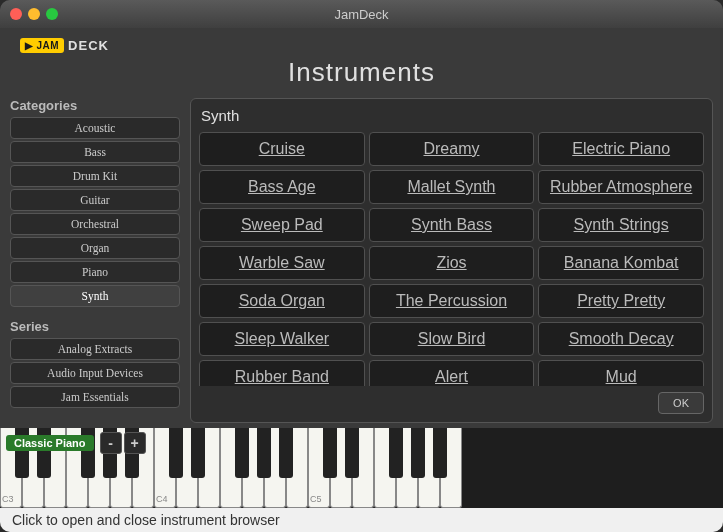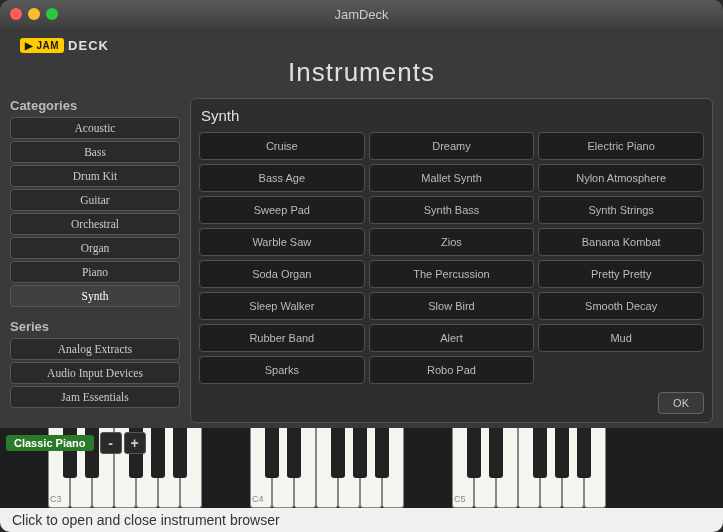--- a/index.html
+++ b/index.html
@@ -159,23 +159,24 @@
       align-content: start;
     }
 
     .instrument-btn {
       background: #1e1e1e;
       border: 1px solid #505050;
       border-radius: 4px;
       padding: 7px 6px;
       text-align: center;
       cursor: pointer;
-      font-size: 11px;
+      font-size: 16px;
       color: #bbb;
       transition: background 0.1s;
+      text-decoration: underline;
     }
 
     
     .panel-footer {
       display: flex;
       justify-content: flex-end;
       padding-top: 6px;
     }
 
     .ok-btn {
@@ -243,21 +244,20 @@
       right: 0;
       height: 80px;
       display: flex;
       overflow: hidden;
     }
 
     .octave {
       display: flex;
       position: relative;
       flex-shrink: 0;
-      margin-left: 48px;
     }
 
     .white-key {
       width: 22px;
       height: 80px;
       background: #f5f5f0;
       border: 1px solid #888;
       border-top: none;
       border-radius: 0 0 3px 3px;
       cursor: pointer;
@@ -376,21 +376,21 @@
       </div>
 
       <div class="instrument-panel">
         <div class="instrument-panel-title">Synth</div>
         <div class="instrument-grid" id="instrument-grid">
             <div class="instrument-btn">Cruise</div>
             <div class="instrument-btn">Dreamy</div>
             <div class="instrument-btn">Electric Piano</div>
             <div class="instrument-btn">Bass Age</div>
             <div class="instrument-btn">Mallet Synth</div>
-            <div class="instrument-btn">Nylon Atmosphere</div>
+            <div class="instrument-btn">Rubber Atmosphere</div>
             <div class="instrument-btn">Sweep Pad</div>
             <div class="instrument-btn">Synth Bass</div>
             <div class="instrument-btn">Synth Strings</div>
             <div class="instrument-btn">Warble Saw</div>
             <div class="instrument-btn">Zios</div>
             <div class="instrument-btn">Banana Kombat</div>
             <div class="instrument-btn">Soda Organ</div>
             <div class="instrument-btn">The Percussion</div>
             <div class="instrument-btn">Pretty Pretty</div>
             <div class="instrument-btn">Sleep Walker</div>

